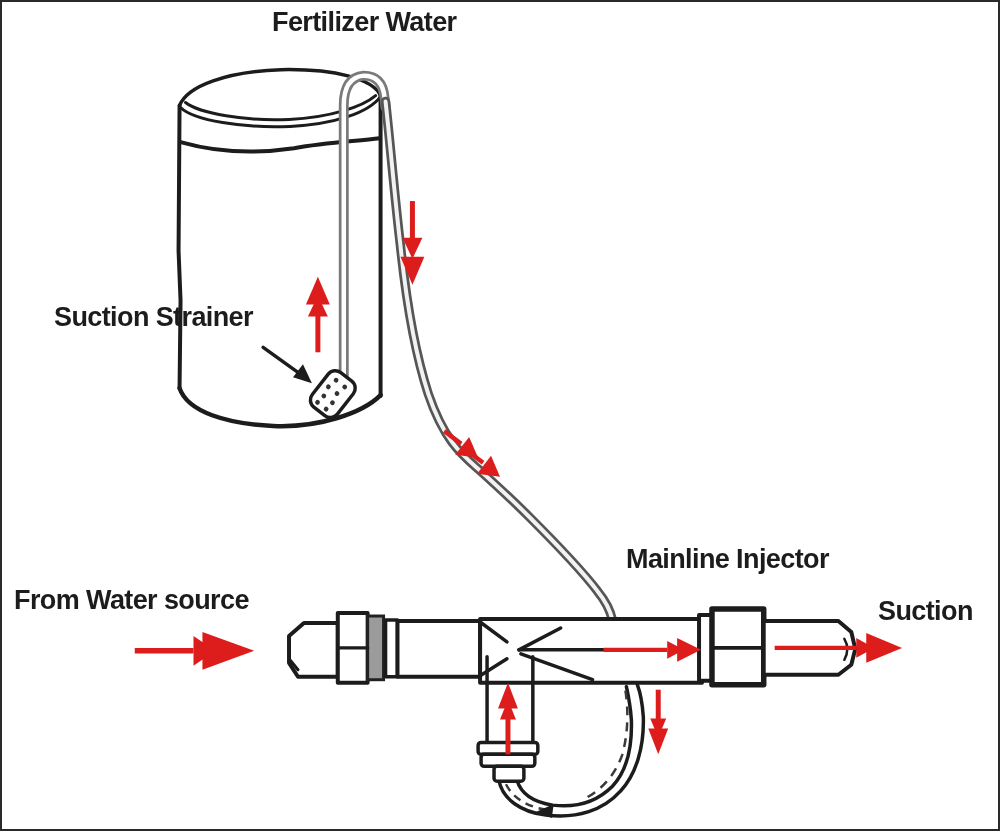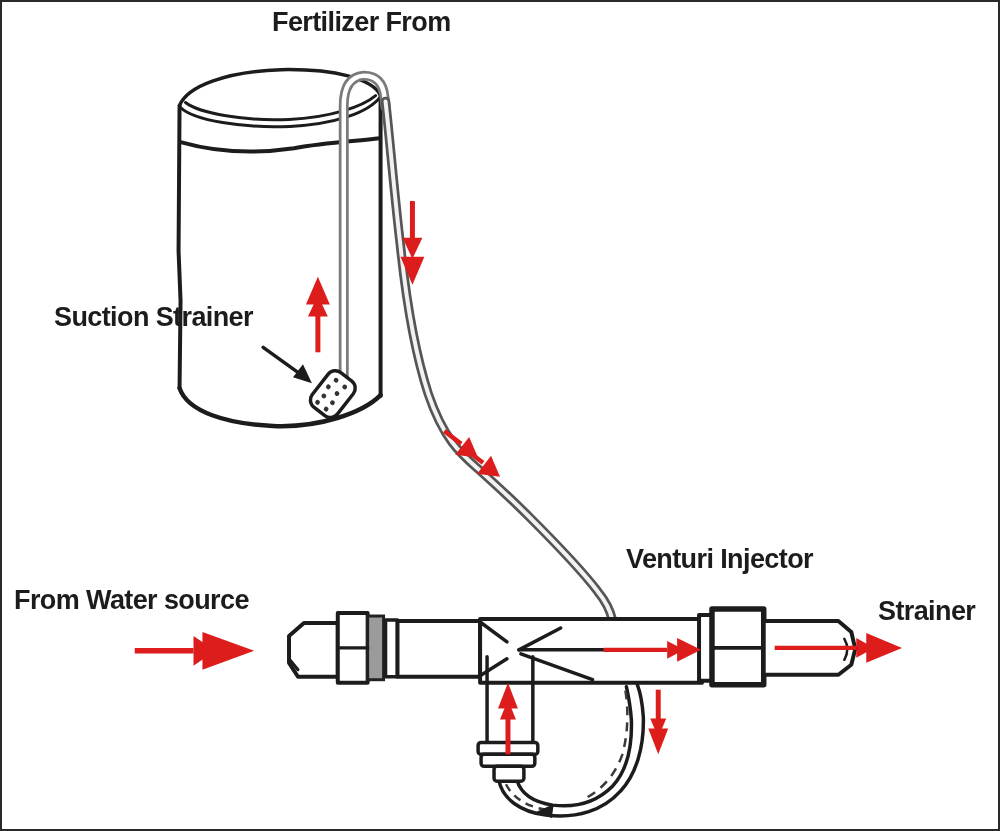--- a/index.html
+++ b/index.html
@@ -169,18 +169,18 @@
       </g>
 
       <g>
         <line class="redline" stroke-width="5" x1="659" y1="691" x2="659" y2="722"></line>
         <polygon class="red" points="659,739 651,720 667,720"></polygon>
         <polygon class="red" points="659,756 649,730 669,730"></polygon>
       </g>
     </g>
   </svg>
 
-  <div class="lbl lbl-fert">Fertilizer From</div>
+  <div class="lbl lbl-fert">Fertilizer Water</div>
   <div class="lbl lbl-suction">Suction Strainer</div>
   <div class="lbl lbl-water">From Water source</div>
-  <div class="lbl lbl-venturi">Venturi Injector</div>
-  <div class="lbl lbl-mainline">Strainer</div>
+  <div class="lbl lbl-venturi">Mainline Injector</div>
+  <div class="lbl lbl-mainline">Suction</div>
 </div>
 
 </body></html>

